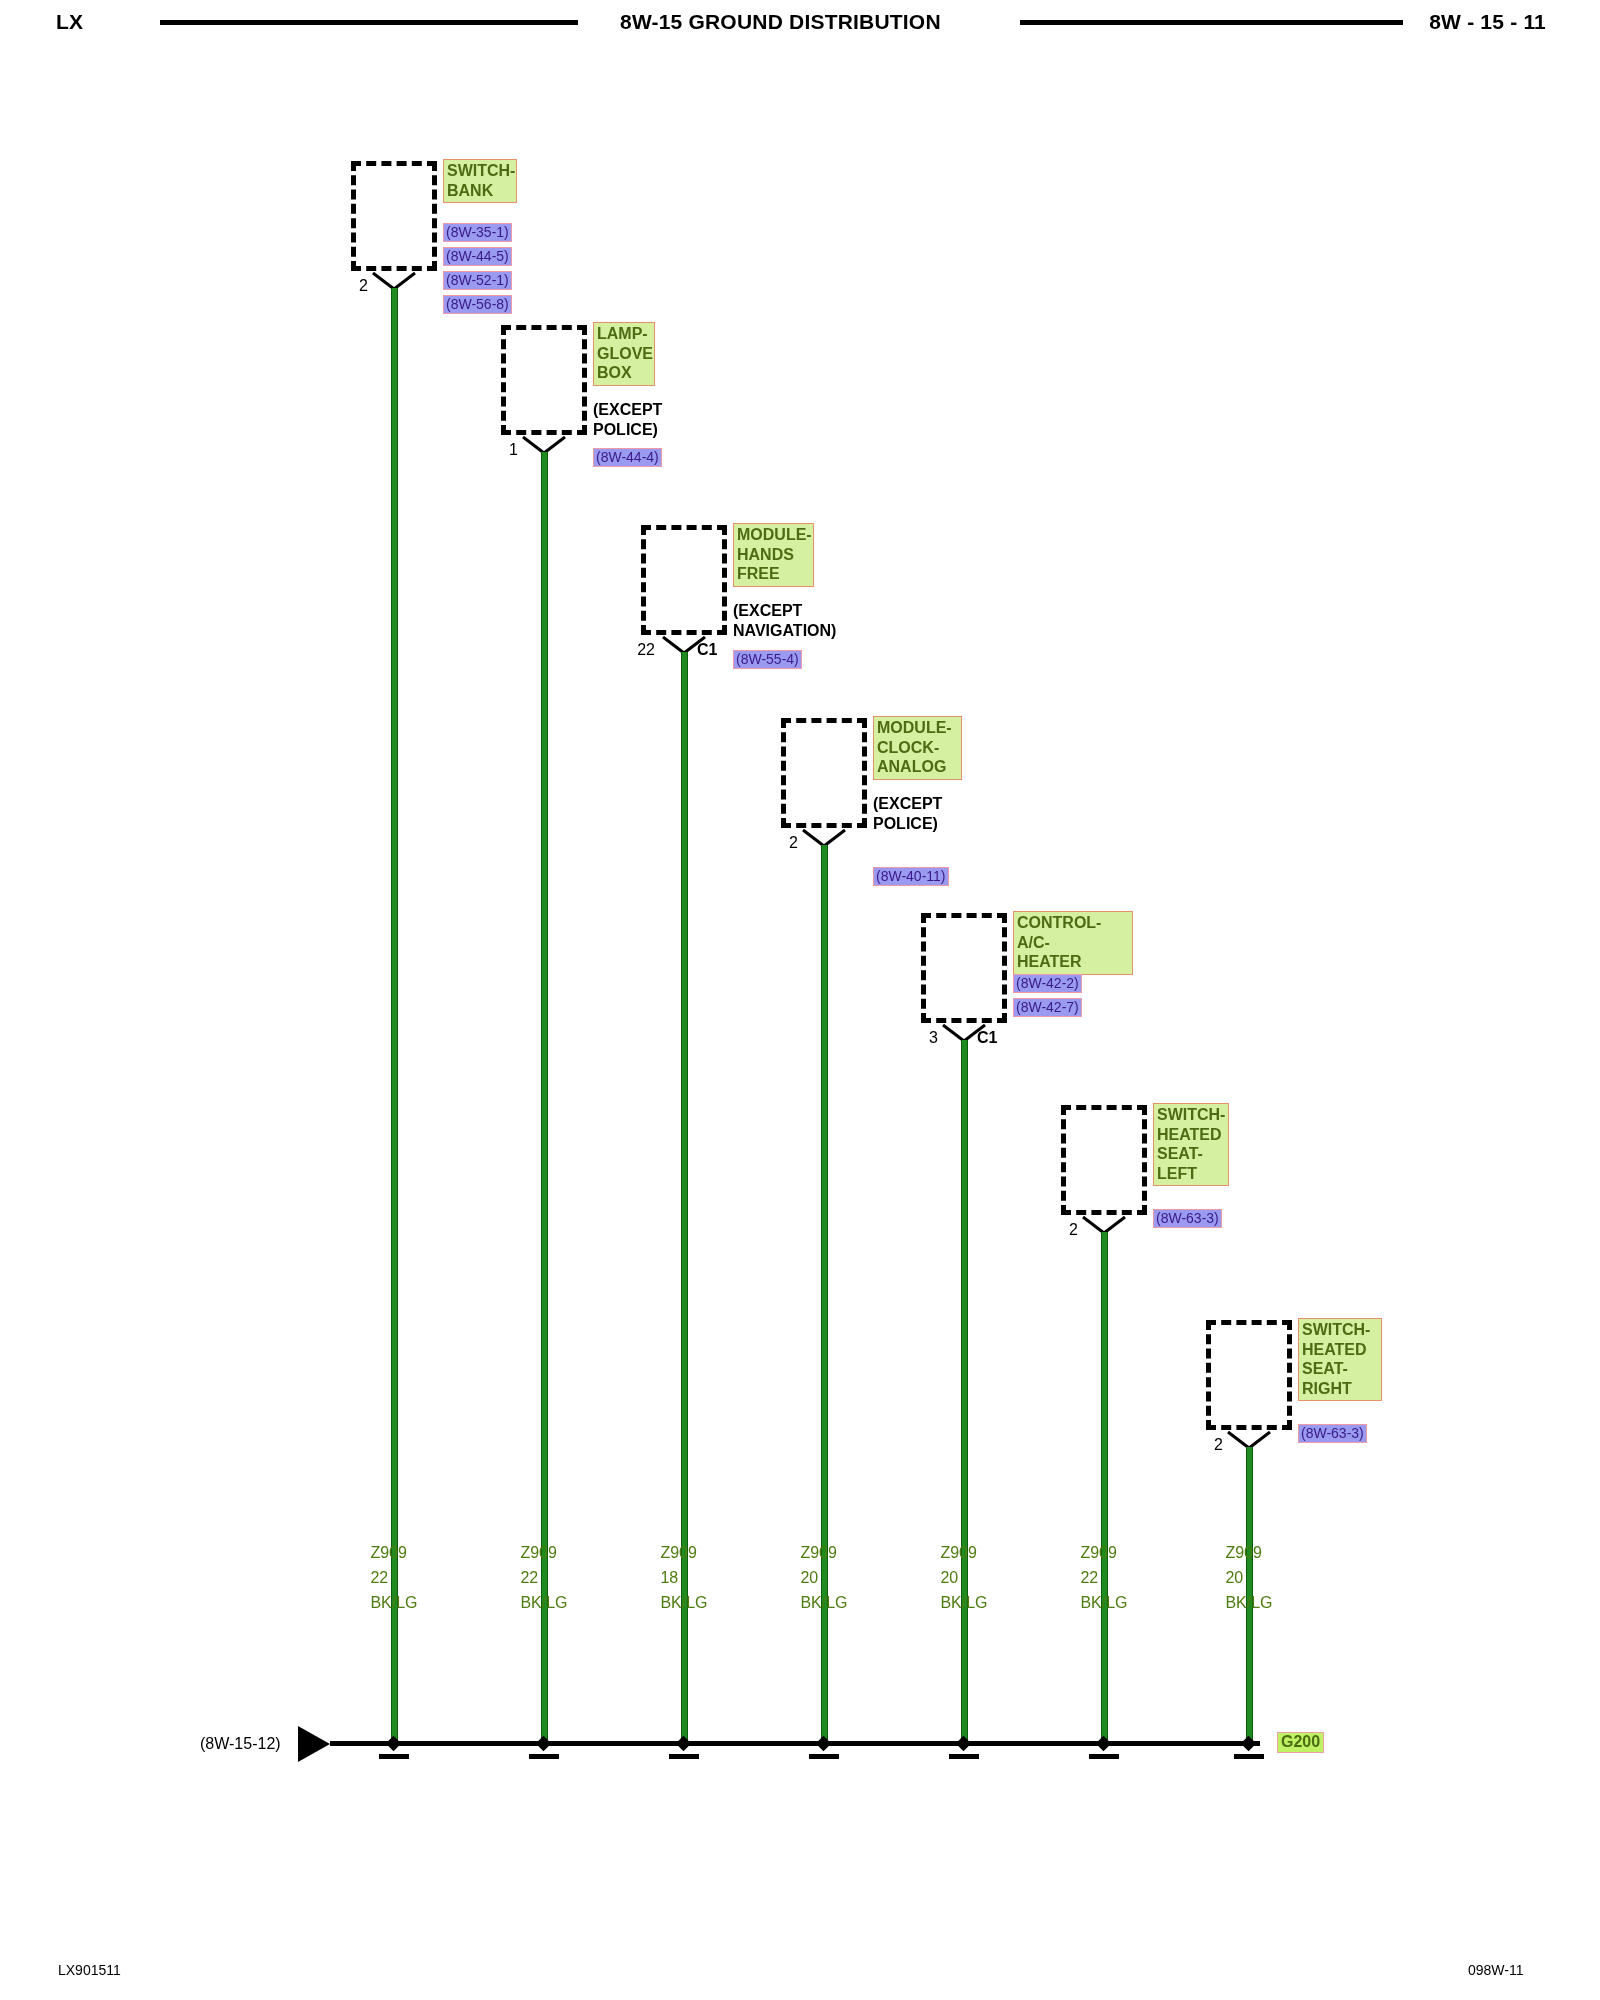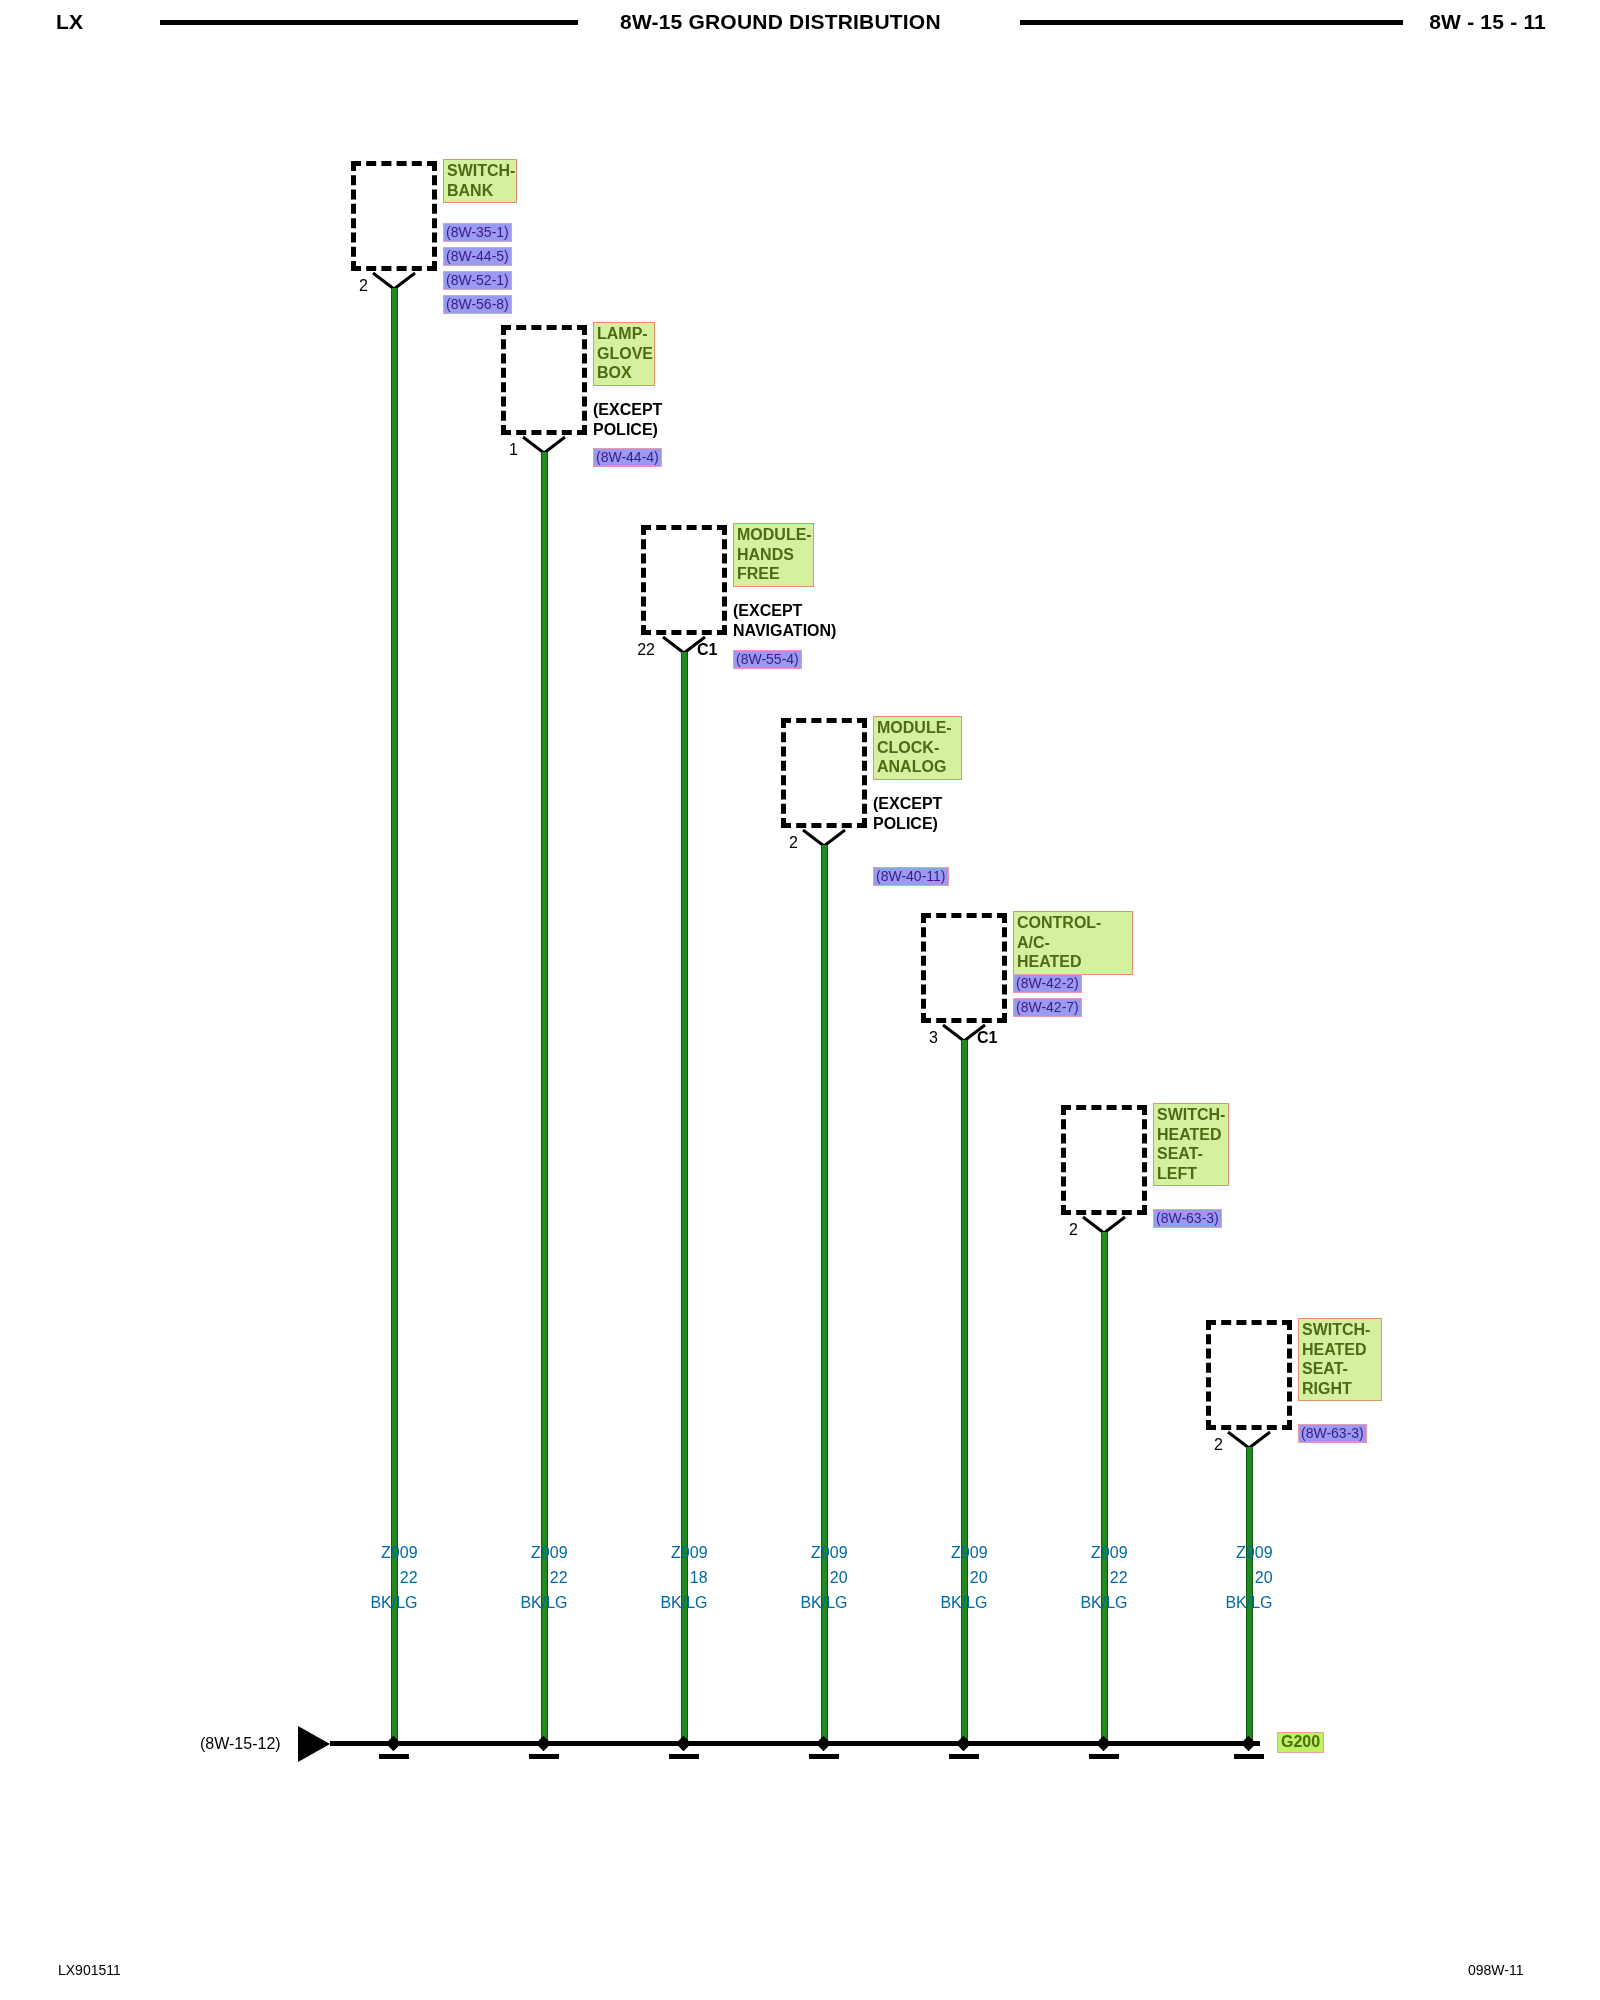--- a/index.html
+++ b/index.html
@@ -140,22 +140,22 @@
     background: #1f8a1f;
     border-left: 1px solid #0c5a0c;
     border-right: 1px solid #0c5a0c;
     box-sizing: content-box;
   }
 
   
   .wire-label {
     position: absolute;
     font-size: 16px;
-    color: #0369a1;
-    text-align: right;
+    color: #4d7c0f;
+    text-align: left;
     line-height: 25px;
     white-space: pre-line;
     transform: translateX(-50%);
   }
 
   
   #bus-line {
     position: absolute;
     height: 5px;
     background: #000;
@@ -289,21 +289,21 @@
   </div>
 
   <div class="component">
     <div class="conn-box" style="left:921px; top:913px;">
       <div class="edge e-top"></div>
         <div class="edge e-bottom"></div>
       <div class="edge e-left"></div>
         <div class="edge e-right"></div>
     </div>
     <div class="comp-name" style="left:1013px; top:911px; width:120px;">CONTROL-A/C-
-HEATED</div>
+HEATER</div>
     <div class="comp-ref" style="left:1013px; top:974px;">(8W-42-2)</div>
     <div class="comp-ref" style="left:1013px; top:998px;">(8W-42-7)</div>
     <svg style="position:absolute; left:941px; top:1023px;" width="46" height="22">
       <polyline points="2,2 23,18 44,2" fill="none" stroke="#000" stroke-width="3"></polyline>
     </svg>
     <div class="pin-num" style="left:906px; top:1029px; width:32px;">3</div>
     <div class="pin-cav" style="left:977px; top:1029px;">C1</div>
   </div>
 
   <div class="component">

